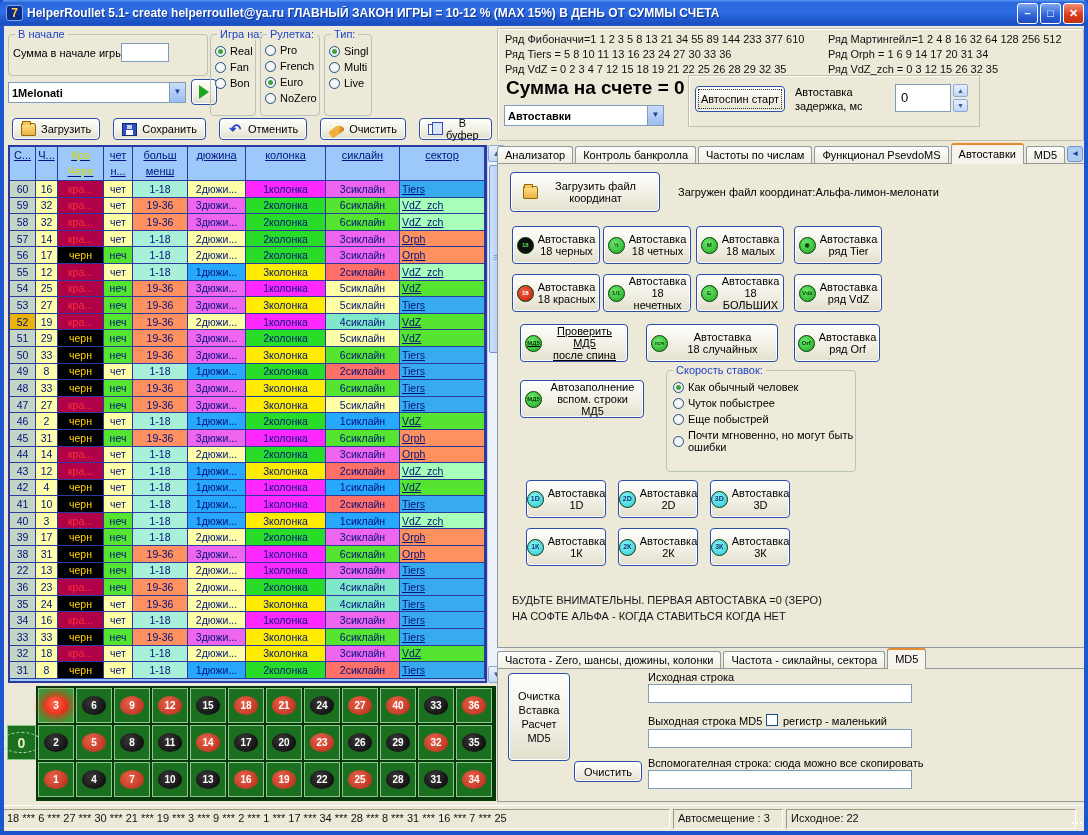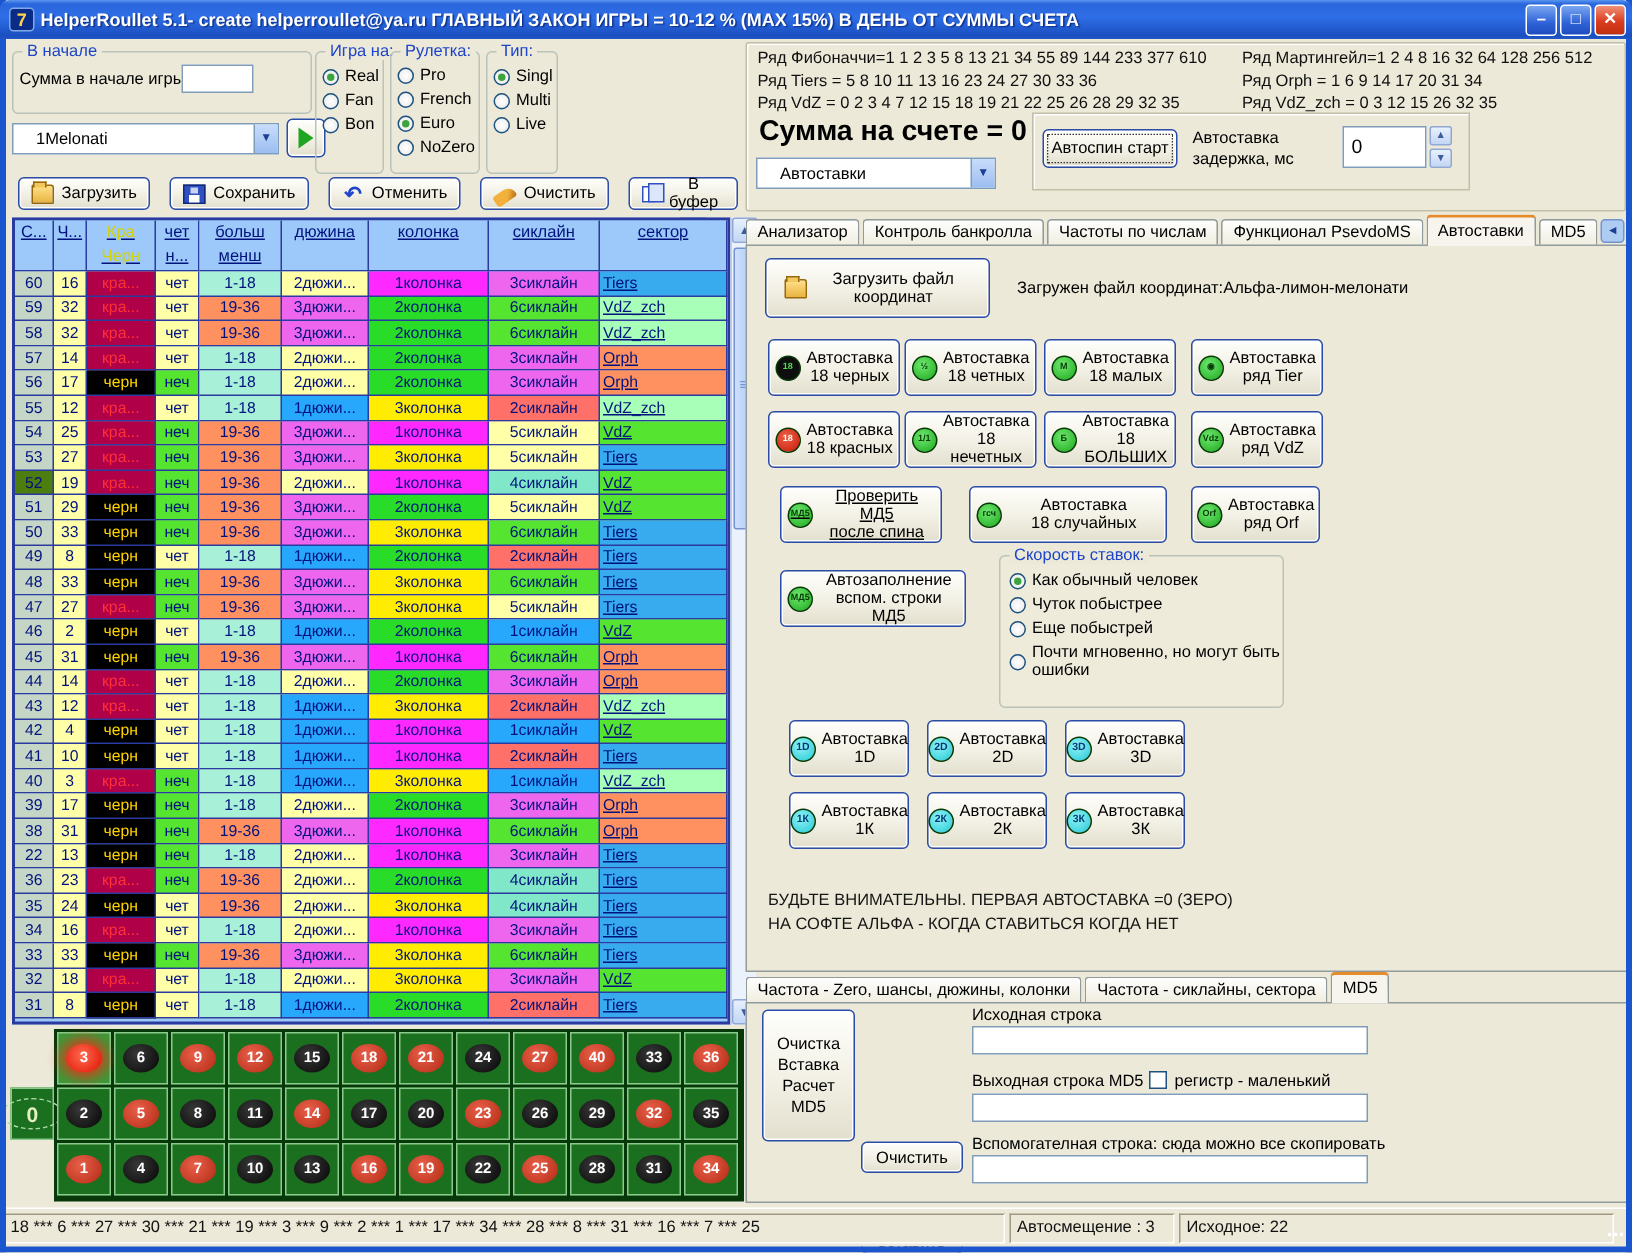--- a/index.html
+++ b/index.html
@@ -21,21 +21,21 @@
   .winbtn.close { background:linear-gradient(180deg,#F09078,#DA3C1E 55%,#C03010); }
 
   
   .gb { position:absolute; border:1px solid #B9C3B9; border-radius:4px; }
   .gb > .cap { position:absolute; top:-7px; left:6px; background:#ECE9D8; padding:0 3px; color:#1D44C8; white-space:nowrap; }
   .xpbtn { position:relative; background:linear-gradient(180deg,#FEFEFB,#F2F0E4 55%,#E2DFCE);
     border:1px solid #2B4DA8; border-radius:4px; color:#000; display:flex; align-items:center; justify-content:center;
     text-align:center; line-height:12px; box-shadow:inset 0 0 0 1px #fff; }
   .input { background:#fff; border:1px solid #7F9DB9; }
   .combo { position:absolute; background:#fff; border:1px solid #7F9DB9; display:flex; align-items:center; }
-  .combo .val { flex:1; padding-left:15px; white-space:nowrap; overflow:hidden; }
+  .combo .val { flex:1; padding-left:3px; white-space:nowrap; overflow:hidden;font-weight:bold; }
   .combo .arr { width:16px; align-self:stretch; background:linear-gradient(180deg,#C9DDFB,#9CBDF0);
     border-left:1px solid #7F9DB9; color:#1C3E94; font-size:8px; text-align:center; line-height:18px; }
   .radio-row { display:flex; align-items:center; margin-bottom:4px; }
   .radio { width:11px; height:11px; border-radius:50%; border:1px solid #1C5180; background:radial-gradient(#fff,#E8E8E8); margin-right:4px; position:relative; flex:0 0 11px; }
   .radio.on::after { content:""; position:absolute; left:2px; top:2px; width:5px; height:5px; border-radius:50%; background:#3DA43D; }
   .ckbox { width:12px; height:12px; border:1px solid #1C5180; background:#fff; display:inline-block; }
 
   
   .tbbtn { height:22px; padding:0 8px; display:inline-flex; align-items:center; gap:5px; }
   .ico { width:15px; height:13px; position:relative; display:inline-block; }
@@ -368,21 +368,21 @@
         <div class="c1" style="background: rgb(255, 255, 168);">27</div>
         <div class="c2" style="background: rgb(176, 0, 72); color: rgb(255, 48, 56);">кра...</div>
         <div class="c3" style="background: rgb(85, 228, 48); color: rgb(0, 18, 126);">неч</div>
         <div class="c4" style="background: rgb(255, 144, 96); color: rgb(0, 18, 126);">19-36</div>
         <div class="c5" style="background: rgb(238, 102, 238); color: rgb(0, 18, 126);">3дюжи...</div>
         <div class="c6" style="background: rgb(255, 236, 0); color: rgb(0, 18, 126);">3колонка</div>
         <div class="c7" style="background: rgb(255, 255, 168); color: rgb(0, 18, 126);">5сиклайн</div>
         <div class="c8" style="background: rgb(56, 170, 238); color: rgb(0, 18, 126);">Tiers</div>
       </div>
       <div class="trow">
-        <div class="c0" style="background: #4d7c0f;">52</div>
+        <div class="c0" style="background: #eab308;">52</div>
         <div class="c1" style="background: rgb(255, 255, 168);">19</div>
         <div class="c2" style="background: rgb(176, 0, 72); color: rgb(255, 48, 56);">кра...</div>
         <div class="c3" style="background: rgb(85, 228, 48); color: rgb(0, 18, 126);">неч</div>
         <div class="c4" style="background: rgb(255, 144, 96); color: rgb(0, 18, 126);">19-36</div>
         <div class="c5" style="background: rgb(255, 255, 168); color: rgb(0, 18, 126);">2дюжи...</div>
         <div class="c6" style="background: rgb(255, 40, 255); color: rgb(0, 18, 126);">1колонка</div>
         <div class="c7" style="background: rgb(128, 232, 200); color: rgb(0, 18, 126);">4сиклайн</div>
         <div class="c8" style="background: rgb(85, 228, 48); color: rgb(0, 18, 126);">VdZ</div>
       </div>
       <div class="trow">

